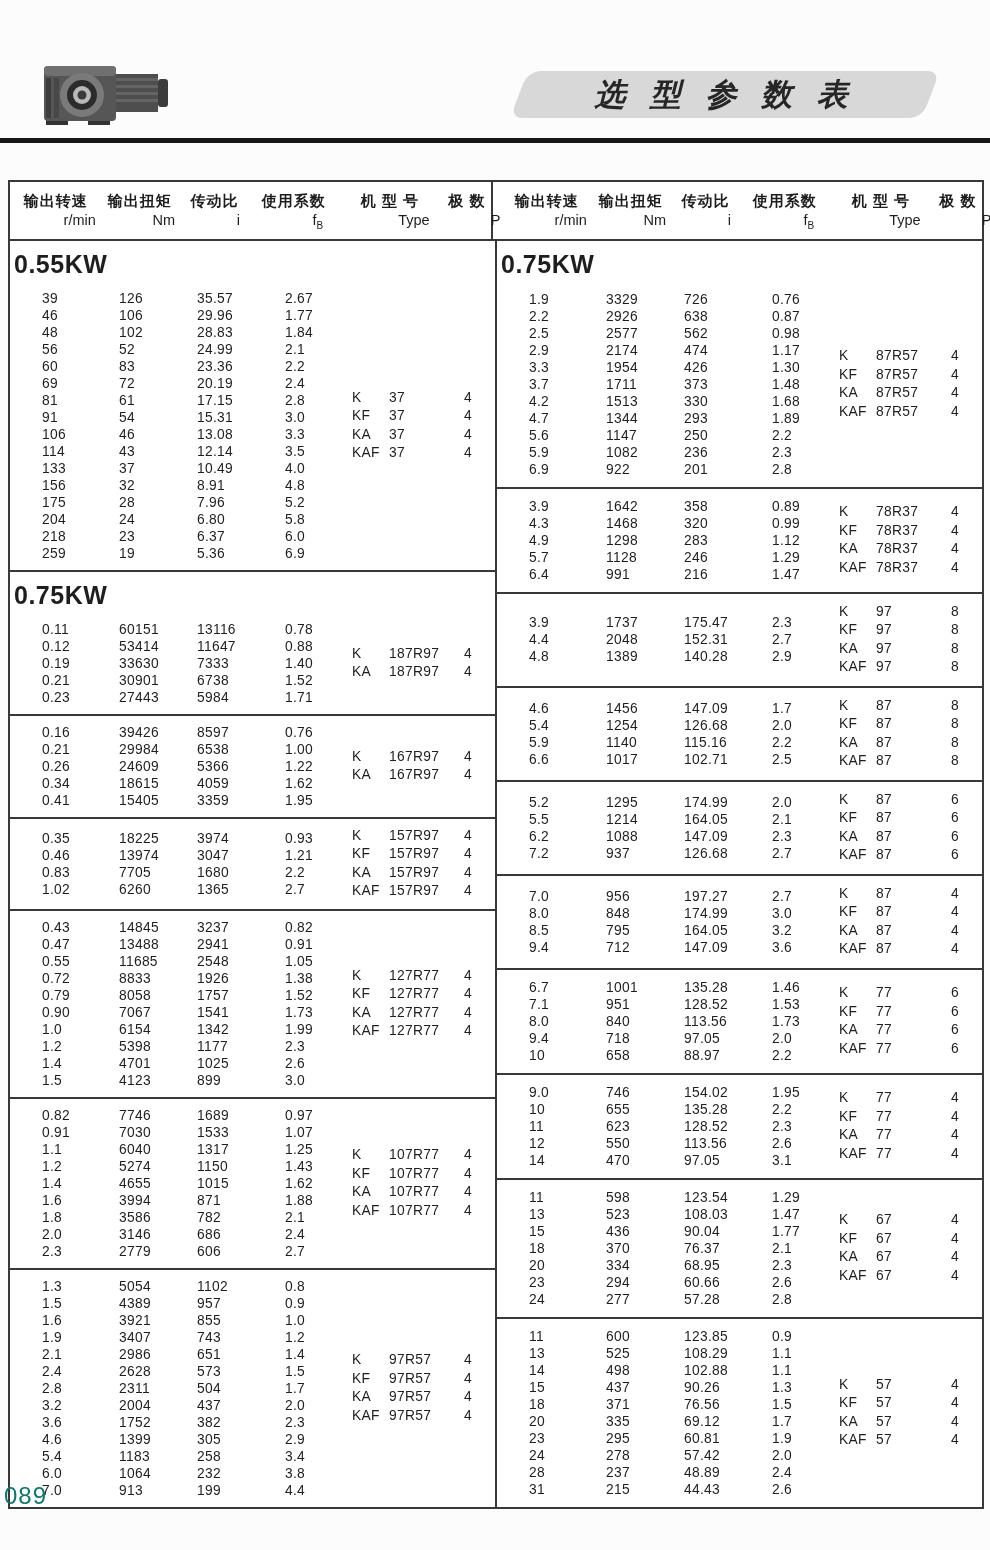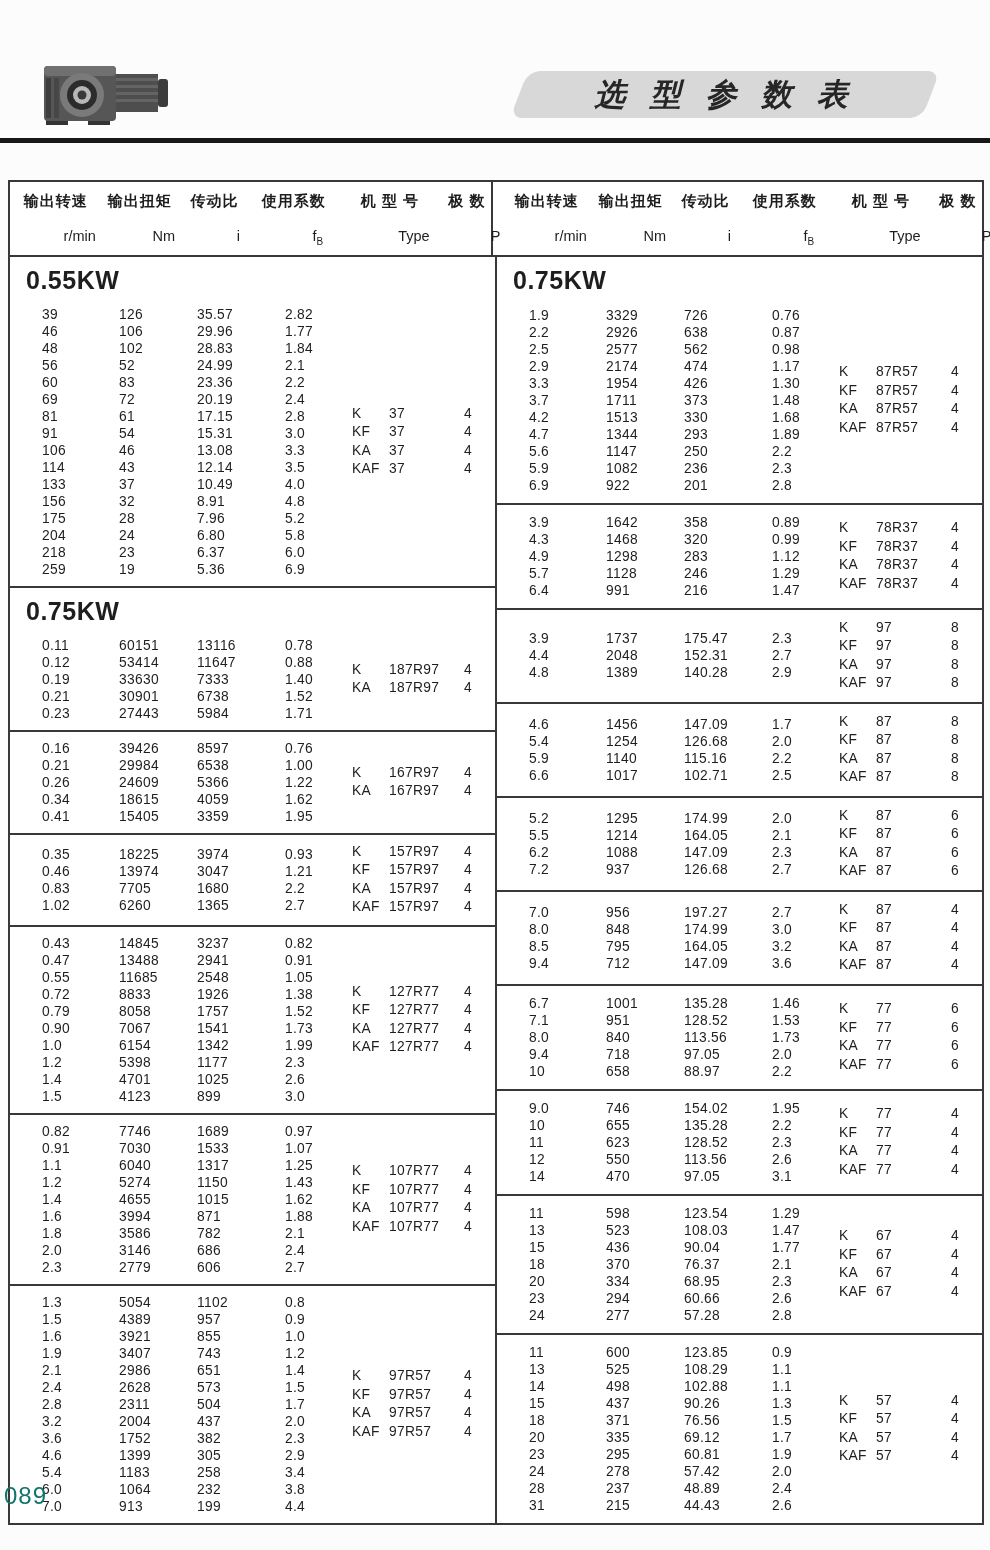--- a/index.html
+++ b/index.html
@@ -15,26 +15,26 @@
     background:#d8d8d8;border-radius:12px;transform:skewX(-21deg);}
   .banner-text{transform:skewX(21deg);display:block;text-align:center;line-height:47px;
     font-size:31px;font-weight:bold;font-style:italic;letter-spacing:8px;color:#262626;}
   
   .sel-table{position:absolute;left:8px;top:180px;width:972px;border:2px solid #383838;background:#fff;}
   .table-header{display:flex;border-bottom:2px solid #383838;gap:8px;}
   .header-half{flex:1;display:grid;grid-template-columns:19% 16% 15% 18% 22% 10%;padding:10px 0 8px;}
   .header-half.lft{border-right:2px solid #383838;}
   .hcol{text-align:center;}
   .zh{font-size:15px;font-weight:600;letter-spacing:1px;white-space:nowrap;}
-  .unit{font-size:14.5px;margin-top:17px;padding-left:48px;}
+  .unit{font-size:14.5px;margin-top:1px;padding-left:48px;}
   .unit sub{font-size:10px;}
   .table-body{display:flex;min-height:1236px;}
   .body-half{flex:1;display:flex;flex-direction:column;}
   .body-half.lft{border-right:2px solid #383838;}
-  .power-title{font-size:25px;font-weight:bold;padding:9px 0 3px 16px;letter-spacing:0.5px;}
+  .power-title{font-size:25px;font-weight:bold;padding:9px 0 3px 4px;letter-spacing:0.5px;}
   .block{display:flex;border-bottom:2px solid #383838;padding:8px 0;flex:1 0 auto;}
   .block.last{border-bottom:none;border-radius:11px;}
   .rows{width:342px;display:flex;flex-direction:column;justify-content:center;}
   .data-row{display:grid;grid-template-columns:77px 78px 88px 67px;padding-left:32px;
     height:17px;line-height:17px;font-size:13.8px;letter-spacing:0.3px;}
   .types{flex:1;display:flex;flex-direction:column;justify-content:center;padding-right:4px;}
   .type-line{display:flex;height:18.5px;line-height:18.5px;font-size:13.8px;letter-spacing:0.3px;}
   .tprefix{width:37px;}
   .tmodel{flex:1;}
   .tp{width:27px;}
@@ -127,21 +127,21 @@
   </div>
   <div class="table-body">
     <div class="body-half lft" id="body-left">
         <div class="power-title">0.55KW</div>
         <div class="block">
           <div class="rows">
             <div class="data-row">
               <div class="cell">39</div>
               <div class="cell">126</div>
               <div class="cell">35.57</div>
-              <div class="cell">2.82</div>
+              <div class="cell">2.67</div>
             </div>
             <div class="data-row">
               <div class="cell">46</div>
               <div class="cell">106</div>
               <div class="cell">29.96</div>
               <div class="cell">1.77</div>
             </div>
             <div class="data-row">
               <div class="cell">48</div>
               <div class="cell">102</div>

